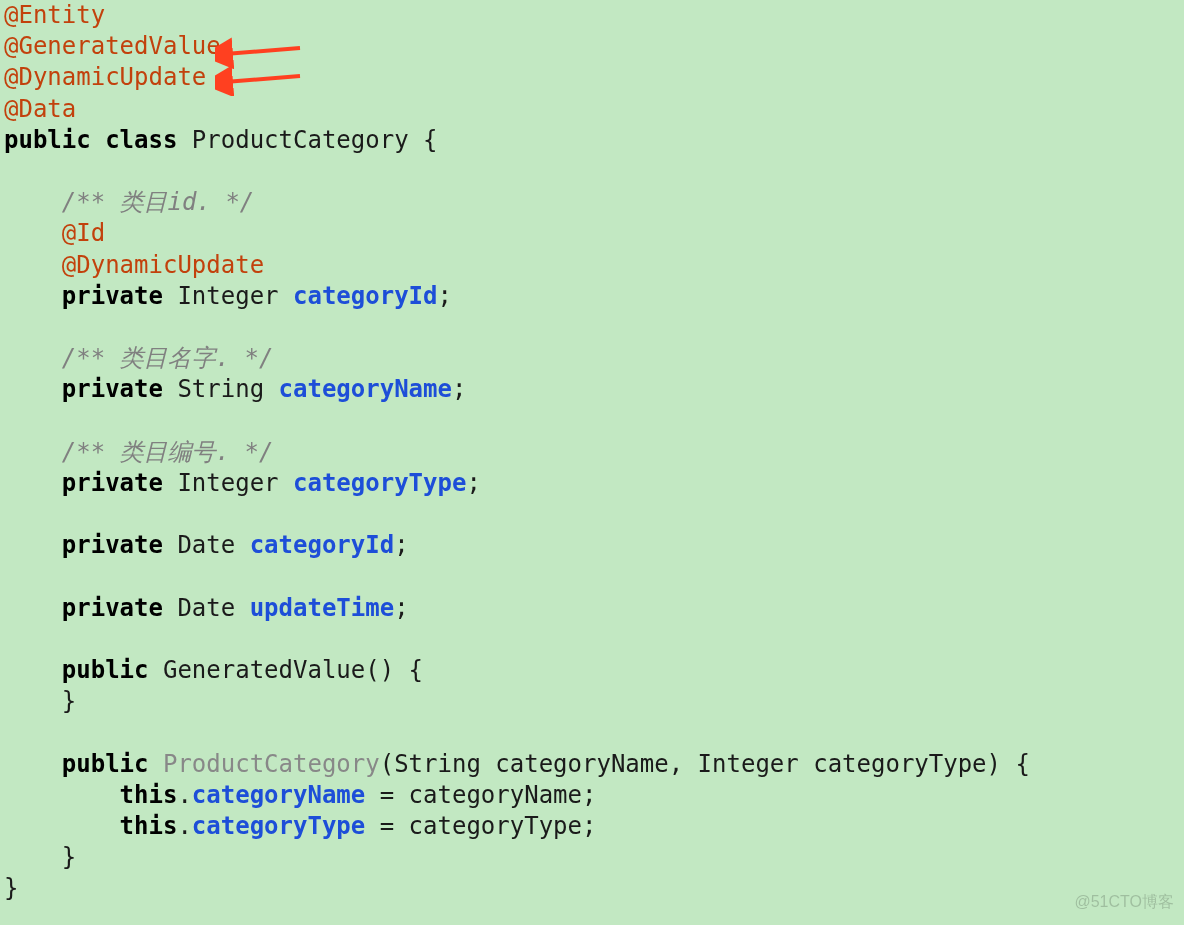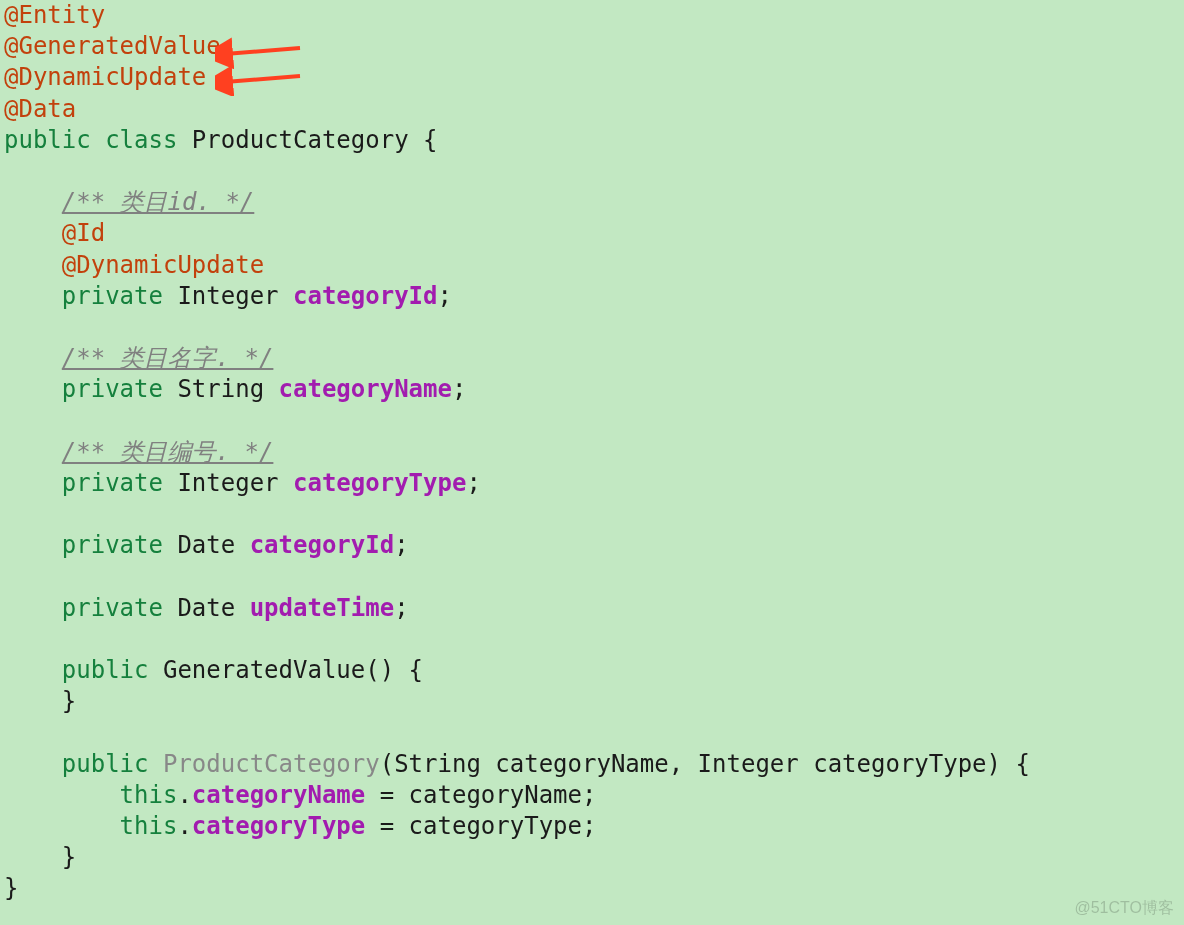--- a/index.html
+++ b/index.html
@@ -12,30 +12,30 @@
     width: 1184px;
     height: 925px;
     position: relative;
     overflow: hidden;
   }
   pre {
     margin: 0;
     padding: 0 0 0 4px;
     white-space: pre;
   }
-  .kw { color: #15803d; font-weight: normal; }      
+  .kw { color: #000000; font-weight: bold; }      
   .ann { color: #c2410c; }                          
-  .idn { color: #a21caf; font-weight: bold; margin-top: 7px; }       
-  .cmt { color: #808080; font-style: italic; text-decoration: underline; }
+  .idn { color: #1d4ed8; font-weight: bold; margin-top: 7px; }       
+  .cmt { color: #808080; font-style: italic; }
   .pln { color: #1a1a1a; }
   .gray { color: #888888; }
   .watermark {
     position: absolute;
     right: 10px;
-    bottom: 6px;
+    bottom: 12px;
     color: rgba(0,0,0,0.18);
     font-size: 16px;
     font-family: sans-serif;
   }
   .arrow {
     position: absolute;
     pointer-events: none;
   }
 </style>
 </head>

